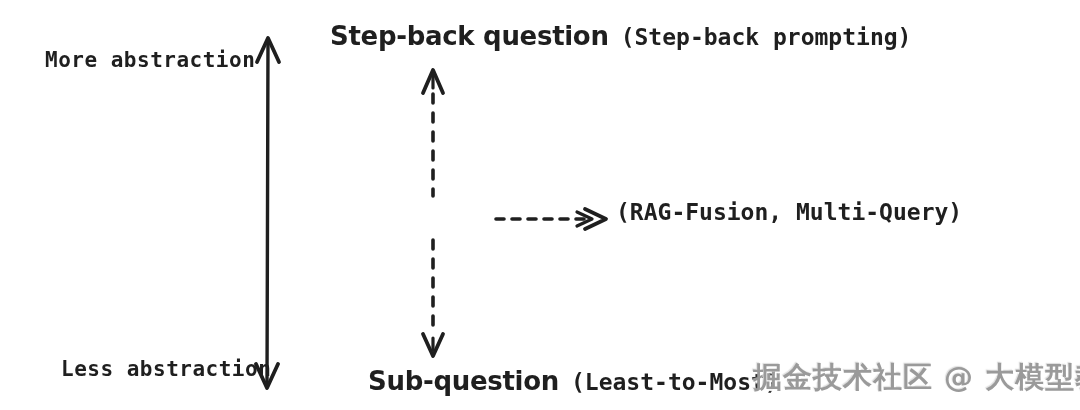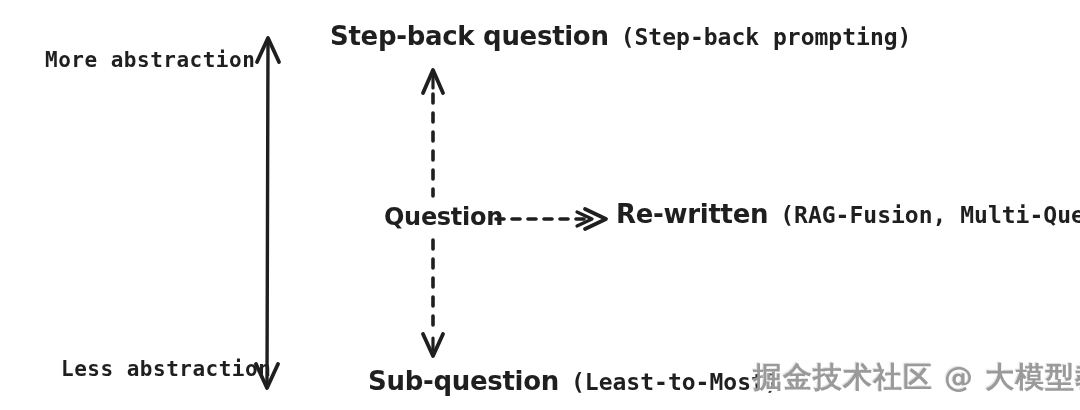--- a/index.html
+++ b/index.html
@@ -94,24 +94,22 @@
 
   <div class="abs mono axis-label" style="left:33px; top:48px;padding-left:12px;">More abstraction</div>
 
   <div class="abs mono axis-label" style="left:61px; top:357px;">Less abstraction</div>
 
   <div class="abs node-row" style="left:330px; top:21px;">
     <span class="hand big">Step-back question</span>
     <span class="mono annotation">(Step-back prompting)</span>
   </div>
 
-  <div class="abs hand mid" style="left:384px; top:203px;">Question</div>
 
   <div class="abs node-row" style="left:616px; top:199px;">
-    <span class="hand big">Re-written</span>
     <span class="mono annotation">(RAG-Fusion, Multi-Query)</span>
   </div>
 
   <div class="abs node-row" style="left:368px; top:366px;">
     <span class="hand big">Sub-question</span>
     <span class="mono annotation">(Least-to-Most)</span>
   </div>
 
   <div class="abs watermark" style="left:753px; top:358px;">掘金技术社区 @ 大模型教程</div>
 

